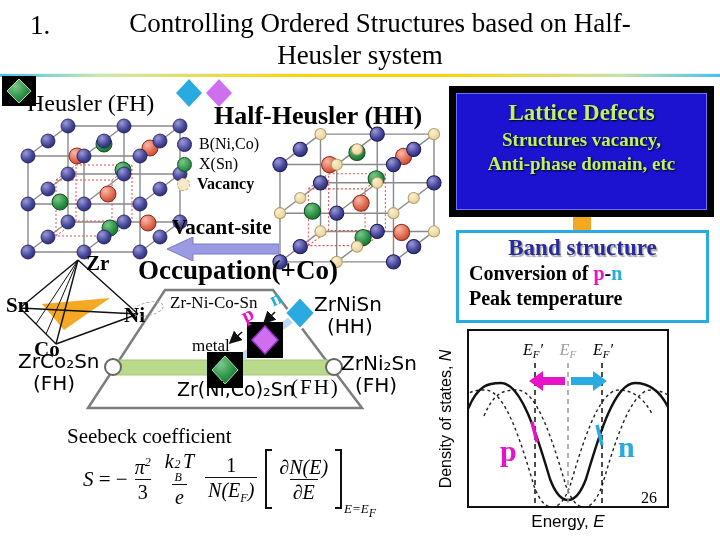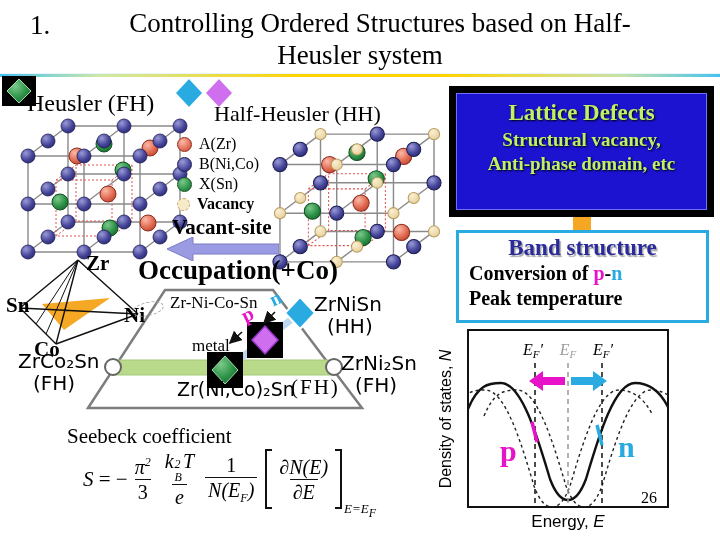--- a/index.html
+++ b/index.html
@@ -11,21 +11,21 @@
   
   .title-num{left:30px;top:10px;font-size:27px}
   .title-l1{left:0;top:8px;width:720px;text-align:center;font-size:27px;padding-left:40px}
   .title-l2{left:0;top:40px;width:720px;text-align:center;font-size:27px}
   .divider{left:0;top:73px;width:720px;height:4px;
     background:linear-gradient(90deg,#45c3ef 0%,#cfe8a8 14%,#ffd400 42%,#ffd400 62%,#c9e2a8 86%,#45c3ef 100%);
     border-top:1px solid #e8f4fb}
 
   
   .heusler-label{left:27px;top:90px;font-size:24px}
-  .hh-label{left:214px;top:101px;font-size:22px;font-weight:normal}
+  .hh-label{left:214px;top:101px;font-size:26px;font-weight:bold}
   .legend{left:177px;top:134px}
   .legend-row{display:flex;align-items:center;gap:7px;height:20px;font-size:16px}
   .sph{width:15px;height:15px;border-radius:50%;flex:0 0 auto}
   .sph-a{background:radial-gradient(circle at 35% 30%,#fbb9a8,#e06a50 65%,#c24936);border:1px solid #8d2c1d}
   .sph-b{background:radial-gradient(circle at 35% 30%,#9a9ad8,#45459a 65%,#2d2d72);border:1px solid #1d1d55}
   .sph-x{background:radial-gradient(circle at 35% 30%,#7cc98a,#2b9146 65%,#1c6e32);border:1px solid #135023}
   .sph-v{width:13px;height:13px;background:#f6ebc8;border:1.5px dashed #c3a468}
   .legend-row.vac{font-weight:bold}
   .vacant-site{left:172px;top:215px;font-size:21px;font-weight:bold}
   .occupation{left:138px;top:255px;font-size:27px;font-weight:bold}
@@ -169,24 +169,20 @@
   </svg>
 
   <svg class="abs" style="left:174px;top:76px" width="64" height="34">
     <polygon points="15,2 29,17 15,32 1,17" fill="#29abe2" stroke="#fff" stroke-width="1.5"></polygon>
     <polygon points="45,2 59,17 45,32 31,17" fill="#cf6ff0" stroke="#fff" stroke-width="1.5"></polygon>
   </svg>
 
   <div class="abs hh-label">Half-Heusler (HH)</div>
 
   <div class="abs legend">
-    <div class="legend-row">
-        <span class="sph sph-a"></span>
-        <span>A(Zr)</span>
-      </div>
     <div class="legend-row">
         <span class="sph sph-b"></span>
         <span>B(Ni,Co)</span>
       </div>
     <div class="legend-row">
         <span class="sph sph-x"></span>
         <span>X(Sn)</span>
       </div>
     <div class="legend-row vac">
         <span class="sph sph-v"></span>
@@ -320,21 +316,21 @@
       <span class="num">∂N(E)</span>
       <span class="den">∂E</span>
     </span>
     <span class="brk brk-r"></span>
     <span class="cond"><span>E=E</span><sub>F</sub></span>
   </div>
 
   <div class="abs defects-box">
     <div class="defects-inner">
       <div class="defects-title">Lattice Defects</div>
-      <div class="defects-line">Structural vacancy,</div>
+      <div class="defects-line">Structures vacancy,</div>
       <div class="defects-line">Anti-phase domain, etc</div>
     </div>
   </div>
 
   <svg class="abs" style="left:559px;top:217px" width="46" height="31">
     <polygon points="14,0 32,0 32,13 46,13 23,31 0,13 14,13" fill="#f5a623"></polygon>
   </svg>
 
   <div class="abs band-box">
     <div class="band-title">Band structure</div>

